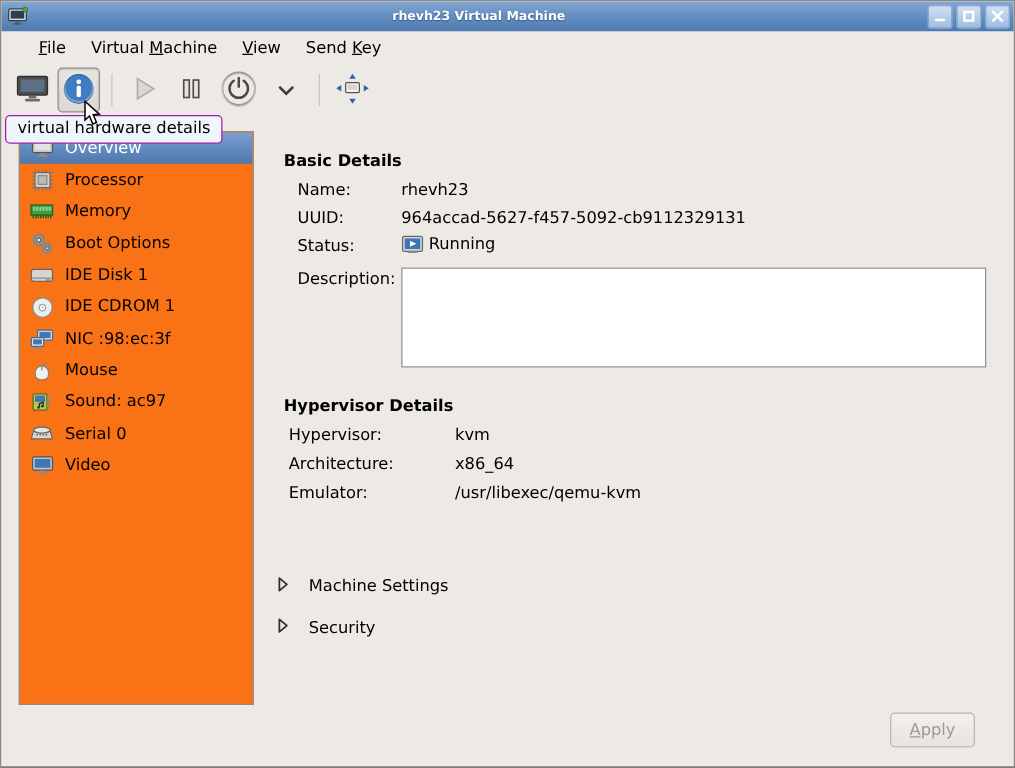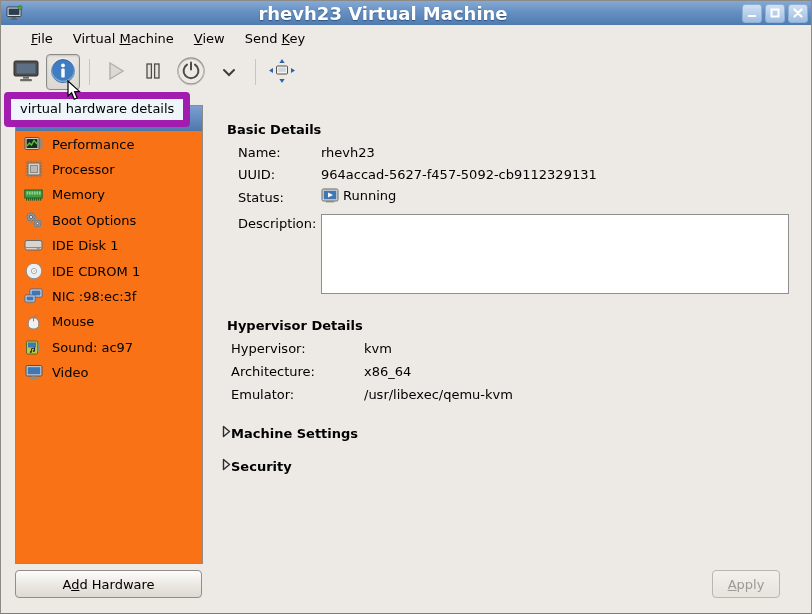--- a/index.html
+++ b/index.html
@@ -3,39 +3,39 @@
 <meta charset="utf-8">
 <style>
   html,body{margin:0;padding:0;background:#d6d3ce;font-family:"DejaVu Sans","Liberation Sans",sans-serif;}
   .window{position:relative;width:810px;height:612px;background:#edeae5;border:1px solid #8c8a85;
           border-bottom:2px solid #7f7d78;overflow:hidden;font-size:13px;color:#000;}
 
   
   .titlebar{position:absolute;left:0;top:0;right:0;height:24px;
     background:linear-gradient(#86a9d3,#6690c2 45%,#4f7bb0);display:flex;align-items:center;padding:0 3px;}
   .app-icon{width:20px;height:18px;display:flex;align-items:center;justify-content:center;}
-  .title{flex:1;text-align:center;color:#fff;font-weight:bold;text-shadow:0 1px 1px #2f5480;font-size:18px;}
+  .title{flex:1;text-align:center;color:#fff;font-weight:bold;text-shadow:0 1px 1px #2f5480;font-size:10px;}
   .win-btns{display:flex;gap:3px;}
   .wbtn{width:18px;height:17px;border-radius:3px;border:1px solid #8fafd4;
     background:linear-gradient(#d2e1f2,#9dbde2);display:flex;align-items:center;justify-content:center;cursor:default;}
 
   
   .menubar{position:absolute;left:0;top:24px;right:0;height:26px;display:flex;align-items:center;padding-left:20px;}
   .menu-item{padding:3px 10px;}
   .mn{text-decoration:underline;}
 
   
   .toolbar{position:absolute;left:0;top:50px;right:0;height:42px;display:flex;align-items:center;padding-left:8px;gap:3px;}
   .tb{border:none;background:transparent;padding:3px;display:flex;align-items:center;justify-content:center;height:36px;min-width:34px;}
   .tb.pressed{border:1px solid #8a8a8a;border-radius:4px;background:linear-gradient(#e9e6e1,#dcd8d2);box-shadow:inset 0 1px 2px rgba(0,0,0,.15);}
   .tbsep{width:1px;height:26px;background:#c9c6c0;margin:0 6px;}
 
   
   .tooltip{position:absolute;left:3px;top:91px;height:16px;padding:2px 9px 3px 9px;background:#eef5fb;
-    border:7px solid #a21caf;border-radius:4px;z-index:30;white-space:nowrap;}
+    border:1px solid #a21caf;border-radius:4px;z-index:30;white-space:nowrap;}
   .cursor{position:absolute;left:66px;top:79px;z-index:40;pointer-events:none;}
 
   
   .sidebar{position:absolute;left:14px;top:104px;width:186px;height:457px;background:#f97316;
     border:1px solid #8e8b86;overflow:hidden;z-index:5;}
   .side-row{height:25.4px;display:flex;align-items:center;padding-left:8px;gap:9px;}
   .side-row.selected{background:linear-gradient(#7ba0d2,#4e77ac);color:#fff;}
   .side-icon{width:19px;height:18px;display:flex;align-items:center;justify-content:center;flex:none;}
 
   
@@ -50,21 +50,21 @@
   .h-hyp{left:226px;top:317px;}
   .rows{position:absolute;display:grid;}
   .rows-basic{left:237px;top:140px;grid-template-columns:83px auto;grid-auto-rows:22.5px;align-items:center;}
   .rows-hyp{left:230px;top:336px;grid-template-columns:90px auto;grid-auto-rows:23px;align-items:center;}
   .rows-hyp .rlabel{text-align:left;}
   .rows-hyp .rvalue{padding-left:7px;margin-left:36px;}
   .rvalue{display:flex;align-items:flex-start;gap:4px;}
   .desc-label{position:absolute;left:237px;top:215px;}
   .desc-box{position:absolute;left:320px;top:213px;width:462px;height:74px;border:1px solid #8f8f8f;
     background:#fff;resize:none;font-family:inherit;font-size:13px;}
-  .expander{position:absolute;display:flex;align-items:center;gap:0;font-weight:bold;}
+  .expander{position:absolute;display:flex;align-items:center;gap:16px;font-weight:normal;margin-top:36px;}
   .exp-0{left:221px;top:424px;}
   .exp-1{left:221px;top:457px;}
 </style>
 </head>
 <body>
 
 <div class="window">
 
   <div class="titlebar">
     <span class="app-icon">
@@ -170,31 +170,20 @@
       <div class="side-row selected">
         <span class="side-icon">
           <svg width="18" height="17" viewBox="0 0 18 17">
             <rect x="1" y="1.5" width="16" height="10.5" rx="1.2" fill="#c9c6c1" stroke="#55534f"></rect>
             <rect x="2.8" y="3.2" width="12.4" height="7" fill="#dfe4e9"></rect>
             <rect x="7" y="12.4" width="4" height="1.6" fill="#8d8b86"></rect>
             <rect x="5" y="14" width="8" height="1.6" rx="0.7" fill="#8d8b86"></rect>
           </svg>
         </span>
         <span>Overview</span>
-      </div>
-      <div class="side-row">
-        <span class="side-icon">
-          <svg width="19" height="17" viewBox="0 0 19 17">
-            <rect x="1" y="1.5" width="14" height="12" rx="1" fill="#cfccc7" stroke="#55534f"></rect>
-            <rect x="2.6" y="3" width="10.8" height="9" fill="#1d2b1d"></rect>
-            <path d="M3 10 L5.5 7 L7.5 9 L10 4.5 L13 8" fill="none" stroke="#53c234" stroke-width="1.4"></path>
-            <rect x="16" y="2.5" width="2.4" height="10" fill="#8d8b86"></rect>
-          </svg>
-        </span>
-        <span>Performance</span>
       </div>
       <div class="side-row">
         <span class="side-icon">
           <svg width="18" height="18" viewBox="0 0 18 18">
             <g stroke="#7b7974" stroke-width="1">
               <line x1="3" y1="0.5" x2="3" y2="3"></line>
               <line x1="3" y1="15" x2="3" y2="17.5"></line>
               <line x1="0.5" y1="3" x2="3" y2="3"></line>
               <line x1="15" y1="3" x2="17.5" y2="3"></line>
               <line x1="6" y1="0.5" x2="6" y2="3"></line>
@@ -319,32 +308,46 @@
             <rect x="12.5" y="4" width="2" height="9" fill="#8d8b86"></rect>
             <path d="M6.5 12.8 v-3 l3-0.8 v3" fill="none" stroke="#2c2c2c" stroke-width="1.1"></path>
             <circle cx="5.8" cy="12.9" r="1" fill="#2c2c2c"></circle>
             <circle cx="8.8" cy="12" r="1" fill="#2c2c2c"></circle>
           </svg>
         </span>
         <span>Sound: ac97</span>
       </div>
       <div class="side-row">
         <span class="side-icon">
+          <svg width="19" height="14" viewBox="0 0 19 14">
+            <path d="M3 4 L16 4 L18 11 L1 11 Z" fill="#d8d5d0" stroke="#6b6965"></path>
+            <ellipse cx="9.5" cy="4" rx="6.5" ry="2.4" fill="#e9e6e1" stroke="#6b6965"></ellipse>
+            <g fill="#6b6965">
+              <rect x="5" y="7.2" width="1.4" height="1.2"></rect>
+              <rect x="7.5" y="7.2" width="1.4" height="1.2"></rect>
+              <rect x="10" y="7.2" width="1.4" height="1.2"></rect>
+              <rect x="12.5" y="7.2" width="1.4" height="1.2"></rect>
+            </g>
+          </svg>
+        </span>
+        <span>Serial 0</span>
+      </div>
+      <div class="side-row">
+        <span class="side-icon">
           <svg width="18" height="17" viewBox="0 0 18 17">
             <rect x="1" y="1.5" width="16" height="10.5" rx="1.2" fill="#b9c4d2" stroke="#55534f"></rect>
             <rect x="2.8" y="3.2" width="12.4" height="7" fill="#3f76b4"></rect>
             <rect x="7" y="12.4" width="4" height="1.6" fill="#8d8b86"></rect>
             <rect x="5" y="14" width="8" height="1.6" rx="0.7" fill="#8d8b86"></rect>
           </svg>
         </span>
         <span>Video</span>
       </div>
     </div>
 
-  <button class="gtkbtn add-hw" id="addhw"><span>A</span><span class="mn">d</span><span>d Hardware</span></button>
 
   <div class="heading h-basic">Basic Details</div>
   <div class="rows rows-basic" id="rows-basic">
       <div class="rlabel">Name:</div>
       <div class="rvalue">
         <span>rhevh23</span>
       </div>
       <div class="rlabel">UUID:</div>
       <div class="rvalue">
         <span>964accad-5627-f457-5092-cb9112329131</span>

